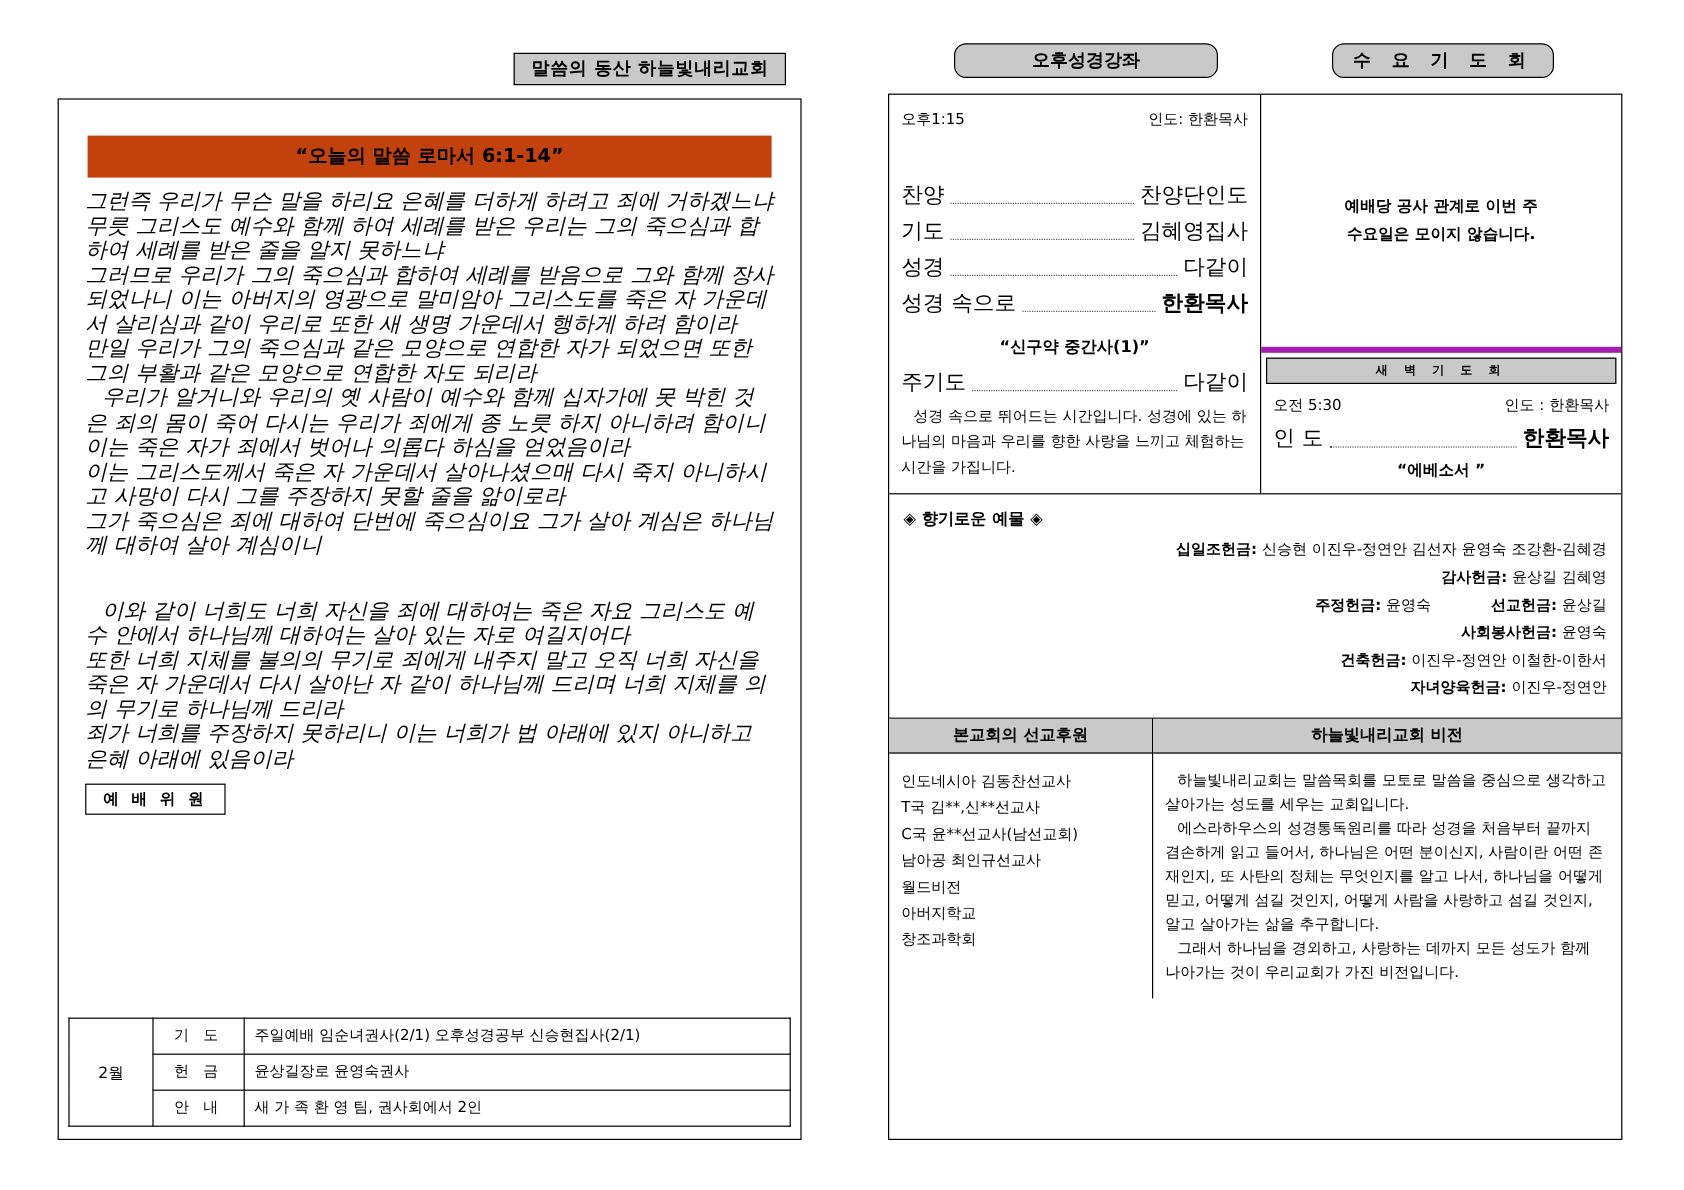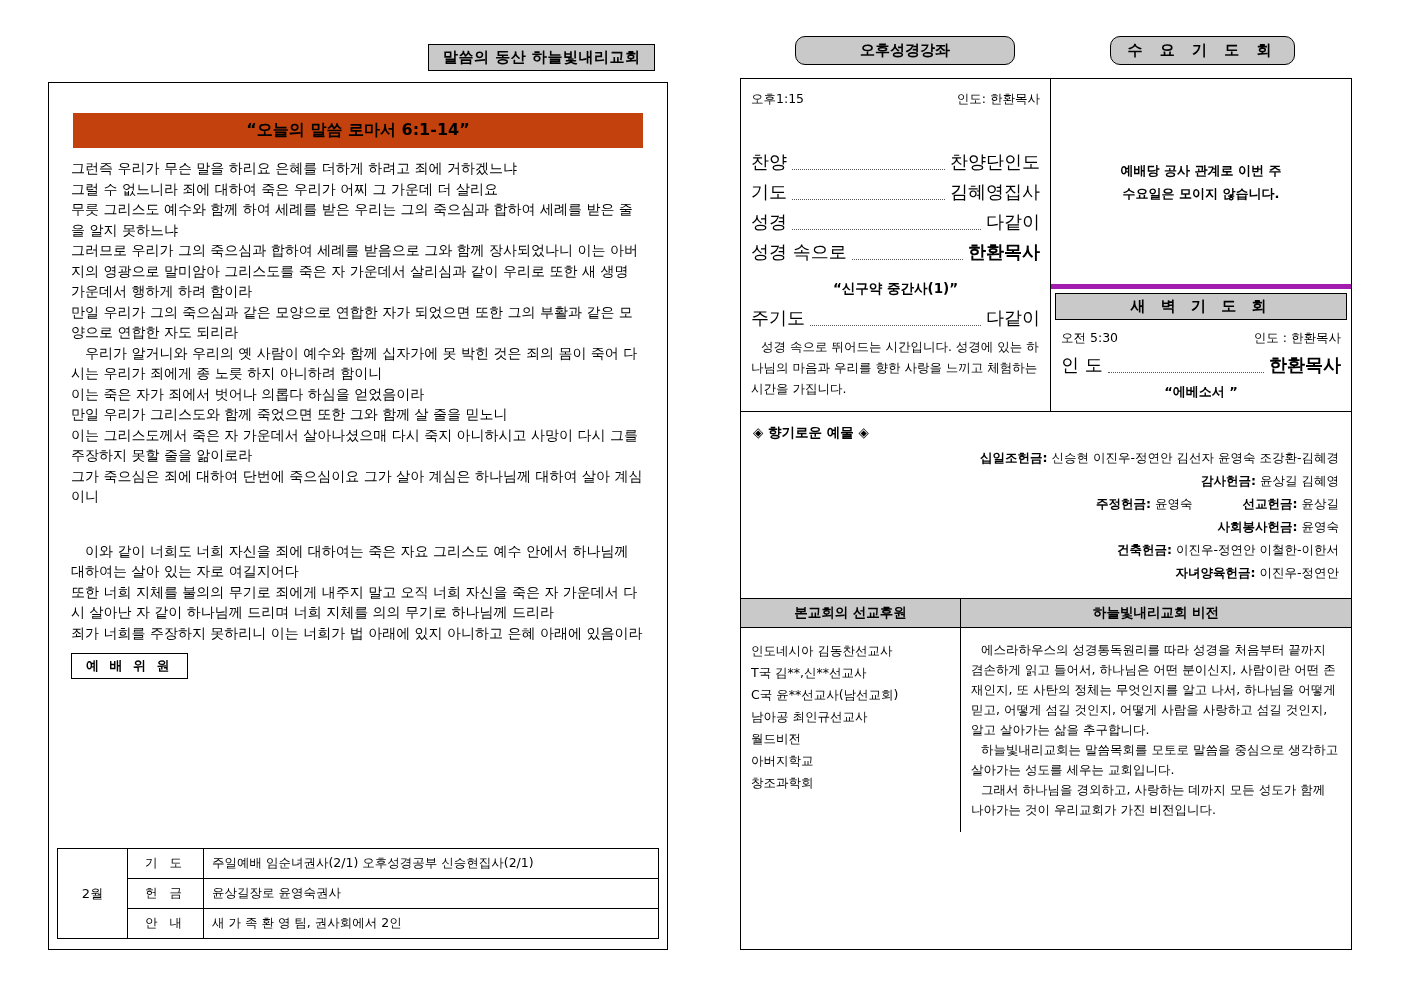--- a/index.html
+++ b/index.html
@@ -36,21 +36,21 @@
 
   .verse-header {
     background: #c2410c;
     text-align: center;
     font-size: 16px;
     font-weight: bold;
     padding: 7px 0;
     margin: 12px 10px 10px 10px;
   }
 
-  .verse-body { font-size: 14px; line-height: 20.5px; padding: 0 8px; }
+  .verse-body { font-size: 18px; line-height: 20.5px; padding: 0 8px; font-style: italic; }
   .verse-body p { margin: 0; }
   .verse-body p.indent { text-indent: 14px; }
   .verse-body p.gap { margin-top: 34px; }
 
   .worker-label {
     display: inline-block;
     border: 1px solid #000;
     font-size: 13px;
     font-weight: bold;
     padding: 3px 14px;
@@ -130,21 +130,21 @@
     font-weight: bold;
     line-height: 23px;
     padding: 10px;
     border-bottom: 5px solid #a21caf;
   }
   .dawn-pill-wrap { padding: 4px 4px 0 4px; }
   .dawn-pill {
     background: #c9c9c9;
     border: 1px solid #000;
     text-align: center;
-    font-size: 15px;
+    font-size: 10px;
     font-weight: bold;
     letter-spacing: 5px;
     padding: 3px 0;
   }
   .dawn-body { padding: 8px 10px 10px 10px; }
   .dawn-title { text-align:center; font-size: 13px; font-weight: bold; margin-top: 6px; }
 
   .offering-sec { padding: 12px 12px 10px 12px; border-bottom: 1px solid #000; }
   .offering-head { font-size: 13.5px; font-weight: bold; margin-bottom: 8px; }
   .offering-line { font-size: 12.5px; margin: 6px 0; text-align: right; }
@@ -173,27 +173,25 @@
 
   <div class="left-banner-wrap">
     <div class="banner-title">말씀의 동산  하늘빛내리교회</div>
   </div>
 
   <div class="left-box">
     <div class="verse-header">“오늘의 말씀 로마서 6:1-14”</div>
 
     <div class="verse-body">
       <p>그런즉 우리가 무슨 말을 하리요 은혜를 더하게 하려고 죄에 거하겠느냐</p>
-      <p>그럴 수 없느니라 죄에 대하여 죽은 우리가 어찌 그 가운데 더 살리요</p>
       <p>무릇 그리스도 예수와 함께 하여 세례를 받은 우리는 그의 죽으심과 합하여 세례를 받은 줄을 알지 못하느냐</p>
       <p>그러므로 우리가 그의 죽으심과 합하여 세례를 받음으로 그와 함께 장사되었나니 이는 아버지의 영광으로 말미암아 그리스도를 죽은 자 가운데서 살리심과 같이 우리로 또한 새 생명 가운데서 행하게 하려 함이라</p>
       <p>만일 우리가 그의 죽으심과 같은 모양으로 연합한 자가 되었으면 또한 그의 부활과 같은 모양으로 연합한 자도 되리라</p>
       <p class="indent">우리가 알거니와 우리의 옛 사람이 예수와 함께 십자가에 못 박힌 것은 죄의 몸이 죽어 다시는 우리가 죄에게 종 노릇 하지 아니하려 함이니</p>
       <p>이는 죽은 자가 죄에서 벗어나 의롭다 하심을 얻었음이라</p>
-      <p>만일 우리가 그리스도와 함께 죽었으면 또한 그와 함께 살 줄을 믿노니</p>
       <p>이는 그리스도께서 죽은 자 가운데서 살아나셨으매 다시 죽지 아니하시고 사망이 다시 그를 주장하지 못할 줄을 앎이로라</p>
       <p>그가 죽으심은 죄에 대하여 단번에 죽으심이요 그가 살아 계심은 하나님께 대하여 살아 계심이니</p>
       <p class="indent gap">이와 같이 너희도 너희 자신을 죄에 대하여는 죽은 자요 그리스도 예수 안에서 하나님께 대하여는 살아 있는 자로 여길지어다</p>
       <p>또한 너희 지체를 불의의 무기로 죄에게 내주지 말고 오직 너희 자신을 죽은 자 가운데서 다시 살아난 자 같이 하나님께 드리며 너희 지체를 의의 무기로 하나님께 드리라</p>
       <p>죄가 너희를 주장하지 못하리니 이는 너희가 법 아래에 있지 아니하고 은혜 아래에 있음이라</p>
     </div>
 
     <div class="worker-label">예 배 위 원</div>
 
     <table class="worker-table">
@@ -330,21 +328,21 @@
           <div>C국 윤**선교사(남선교회)</div>
           <div>남아공 최인규선교사</div>
           <div>월드비전</div>
           <div>아버지학교</div>
           <div>창조과학회</div>
         </div>
       </div>
       <div class="bg-right">
         <div class="bg-head">하늘빛내리교회 비전</div>
         <div class="bg-body vision">
+          <p>하늘빛내리교회는 말씀목회를 모토로 말씀을 중심으로 생각하고 살아가는 성도를 세우는 교회입니다.</p>
           <p>에스라하우스의 성경통독원리를 따라 성경을 처음부터 끝까지 겸손하게 읽고 들어서, 하나님은 어떤 분이신지, 사람이란 어떤 존재인지, 또 사탄의 정체는 무엇인지를 알고 나서, 하나님을 어떻게 믿고, 어떻게 섬길 것인지, 어떻게 사람을 사랑하고 섬길 것인지, 알고 살아가는 삶을 추구합니다.</p>
-          <p>하늘빛내리교회는 말씀목회를 모토로 말씀을 중심으로 생각하고 살아가는 성도를 세우는 교회입니다.</p>
           <p>그래서 하나님을 경외하고, 사랑하는 데까지 모든 성도가 함께 나아가는 것이 우리교회가 가진 비전입니다.</p>
         </div>
       </div>
     </div>
 
   </div>
 </div>
 
 </body></html>

